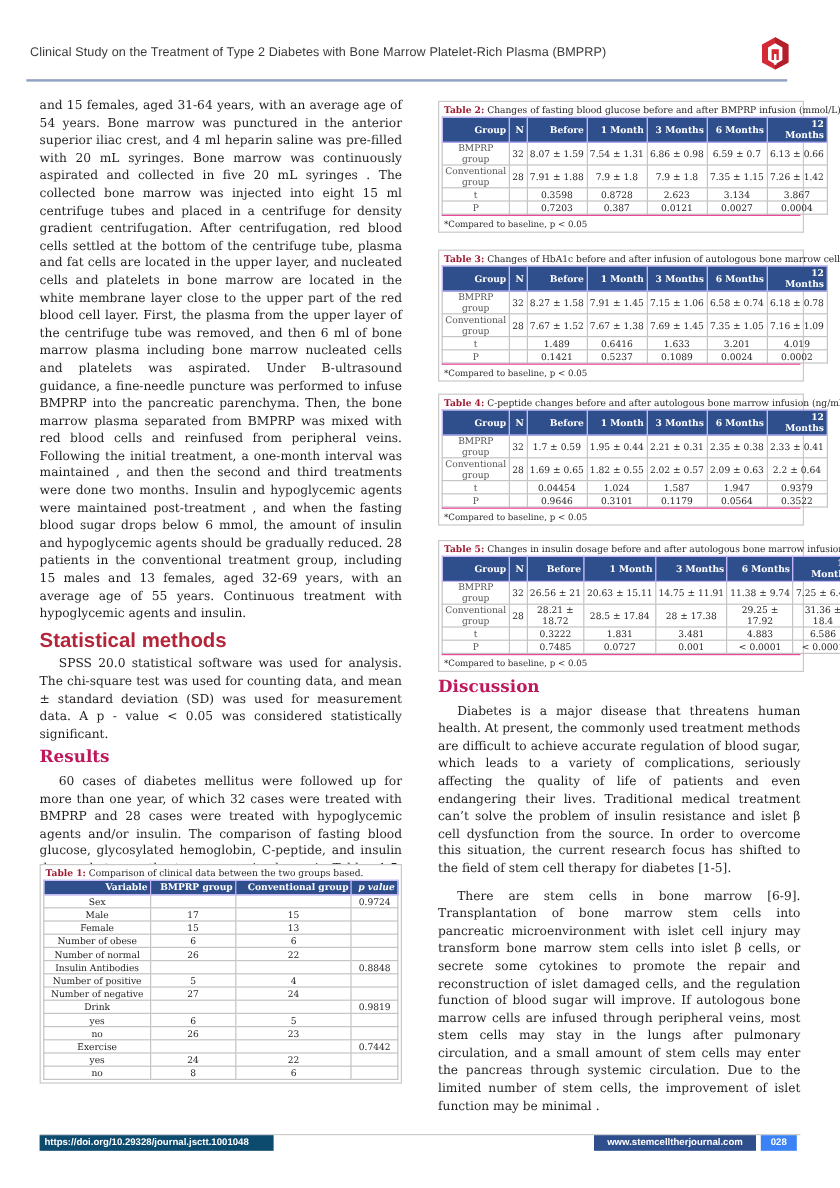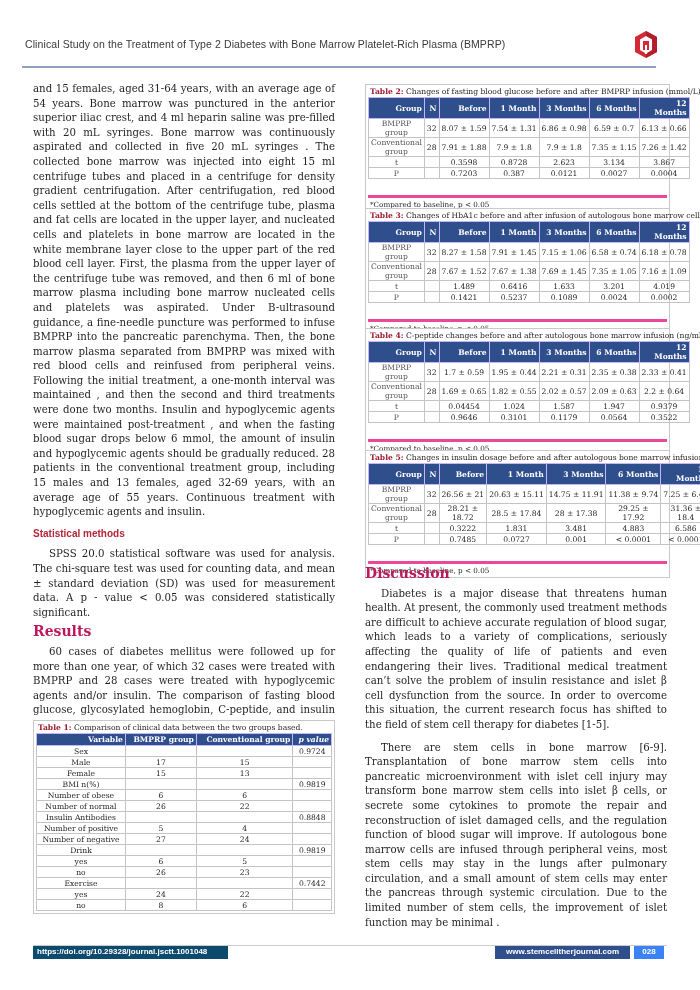--- a/index.html
+++ b/index.html
@@ -11,31 +11,31 @@
   .header-rule { position: absolute; left: 0; top: 36px; width: 634px; height: 2px; background: #8fa0c0; }
   .logo { position: absolute; left: 612px; top: 0px; width: 24px; height: 30px; }
 
   .col { position: absolute; font-size: 10.2px; line-height: 14.6px; text-align: justify; }
   .col-left { left: 33px; top: 82px; width: 302px; }
   .col-right { left: 365px; width: 302px; }
 
   p.body { text-align: justify; }
   p.indent { text-indent: 16px; }
 
-  .section-title-red { font-family: "Liberation Sans", sans-serif; font-weight: bold; color: #b5253a; font-size: 10px; margin-top: 7px; margin-bottom: 6px; }
+  .section-title-red { font-family: "Liberation Sans", sans-serif; font-weight: bold; color: #b5253a; font-size: 17px; margin-top: 7px; margin-bottom: 6px; }
   .section-title-blue { font-family: "DejaVu Serif", serif; font-weight: bold; color: #be185d; font-size: 14px; margin-top: 4px; margin-bottom: 6px; }
 
   .tbl-wrap { position: absolute; border: 1px solid #c9c9c9; background: #fff; padding: 1px 2px 2px 2px; }
   .tbl-caption { font-size: 7.6px; line-height: 11px; padding-left: 2px; white-space: nowrap; }
   .tbl-caption .lbl { color: #9e1b32; font-weight: bold; }
   table.data { border-collapse: collapse; width: 100%; font-size: 7.6px; }
   table.data th { background: #2f4e8c; color: #fff; font-weight: bold; text-align: right; padding: 1px 2px; height: 11px; border: 1px solid #c4b5fd; font-size: 7.6px; }
   table.data td { text-align: center; border: 1px solid #c4c4c4; padding: 0px 2px; height: 11px; white-space: nowrap; }
   table.data td.grp { color: #555; }
-  .tbl-note { font-size: 7.2px; padding: 2px 2px 0 2px; border-top: 3px solid #ec4899; margin-top: 16px; }
+  .tbl-note { font-size: 7.2px; padding: 2px 2px 0 2px; border-top: 1px solid #ec4899; margin-top: 0; }
 
   .footer { position: absolute; left: 33px; top: 945px; width: 634px; height: 14px; }
   .footer-rule { position: absolute; left: 0; top: 0; width: 634px; height: 1px; background: #cccccc; }
   .doi { position: absolute; left: 0; top: 1px; height: 13px; width: 195px; background: #0c4a6e; color: #fff; font-family: "Liberation Sans", sans-serif; font-size: 8px; font-weight: bold; padding: 1px 4px; }
   .site { position: absolute; left: 462px; top: 1px; height: 13px; width: 135px; background: #2f4e8c; color: #fff; font-family: "Liberation Sans", sans-serif; font-size: 8px; font-weight: bold; padding: 1px 4px; text-align: center; }
   .page-num { position: absolute; left: 601px; top: 1px; height: 13px; width: 30px; background: #3b82f6; color: #fff; font-family: "Liberation Sans", sans-serif; font-size: 8px; font-weight: bold; padding: 1px 0; text-align: center; }
 </style>
 </head>
 <body>
 
@@ -83,26 +83,20 @@
           <td>Male</td>
           <td>17</td>
           <td>15</td>
           <td></td>
         </tr>
         <tr>
           <td>Female</td>
           <td>15</td>
           <td>13</td>
           <td></td>
-        </tr>
-        <tr>
-          <td>BMI n(%)</td>
-          <td></td>
-          <td></td>
-          <td>0.9819</td>
         </tr>
         <tr>
           <td>Number of obese</td>
           <td>6</td>
           <td>6</td>
           <td></td>
         </tr>
         <tr>
           <td>Number of normal</td>
           <td>26</td>

